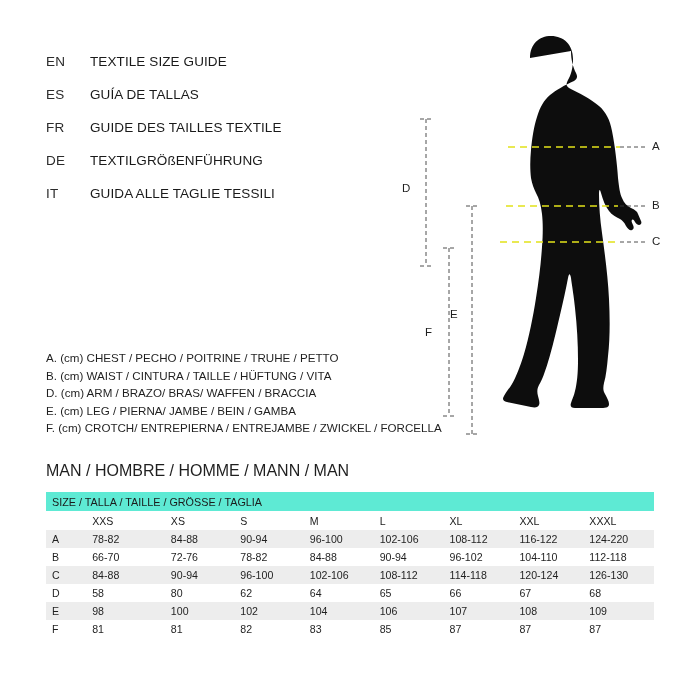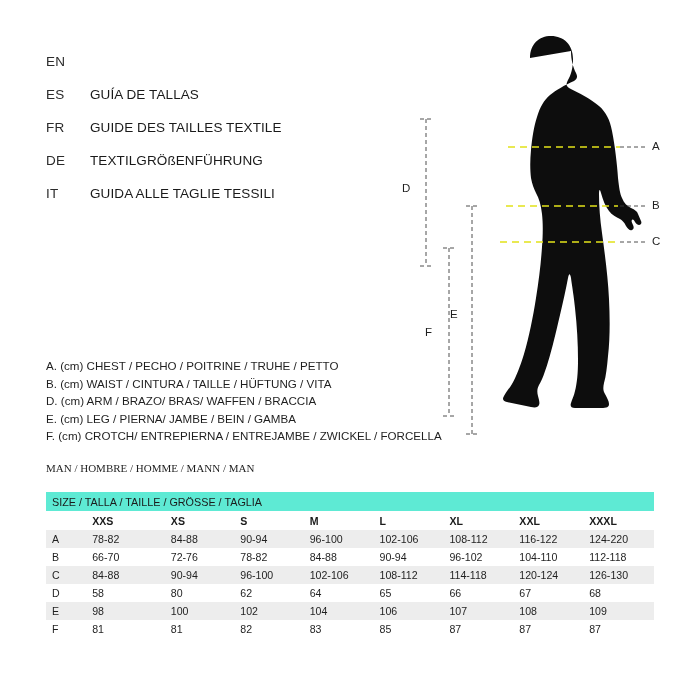--- a/index.html
+++ b/index.html
@@ -42,36 +42,35 @@
   .lang-title {
     font-size: 13.5px;
     color: #1a1a1a;
     letter-spacing: 0.1px;
   }
 
   
   .legend {
     position: absolute;
     left: 46px;
-    top: 357px;
+    top: 349px;
     width: 400px;
   }
   .legend-line {
     font-size: 11.6px;
     line-height: 17.6px;
     color: #1f1f1f;
     white-space: nowrap;
   }
   .gender-line {
     position: absolute;
     left: 46px;
     top: 462px;
-    font-size: 11px;
+    font-size: 16px;
     color: #1f1f1f;
-    font-family: Liberation Serif, serif;
   }
 
   
   .table-wrap {
     position: absolute;
     left: 46px;
     top: 492px;
     width: 608px;
   }
   table.size-table {
@@ -89,21 +88,20 @@
   tr.head-row td {
     background: #5eead4;
     font-size: 10.8px;
     height: 19px;
     color: #1b1b1b;
   }
   tr.col-row td {
     background: #ffffff;
     height: 19px;
     color: #1b1b1b;
-    font-weight: bold;
   }
   tr.shade td { background: #ededed; }
   tr.plain td { background: #ffffff; }
   td.rowlabel { width: 38px; }
   td.c0 { width: 80px; }
   td.cell { width: 70px; }
 
   
   .figure {
     position: absolute;
@@ -121,20 +119,21 @@
   }
 </style>
 </head>
 <body>
 
 <div class="page">
 
   <div class="lang-block">
     <div class="lang-row">
       <span class="lang-code">EN</span>
+      <span class="lang-title">TEXTILE SIZE GUIDE</span>
     </div>
     <div class="lang-row">
       <span class="lang-code">ES</span>
       <span class="lang-title">GUÍA DE TALLAS</span>
     </div>
     <div class="lang-row">
       <span class="lang-code">FR</span>
       <span class="lang-title">GUIDE DES TAILLES TEXTILE</span>
     </div>
     <div class="lang-row">

